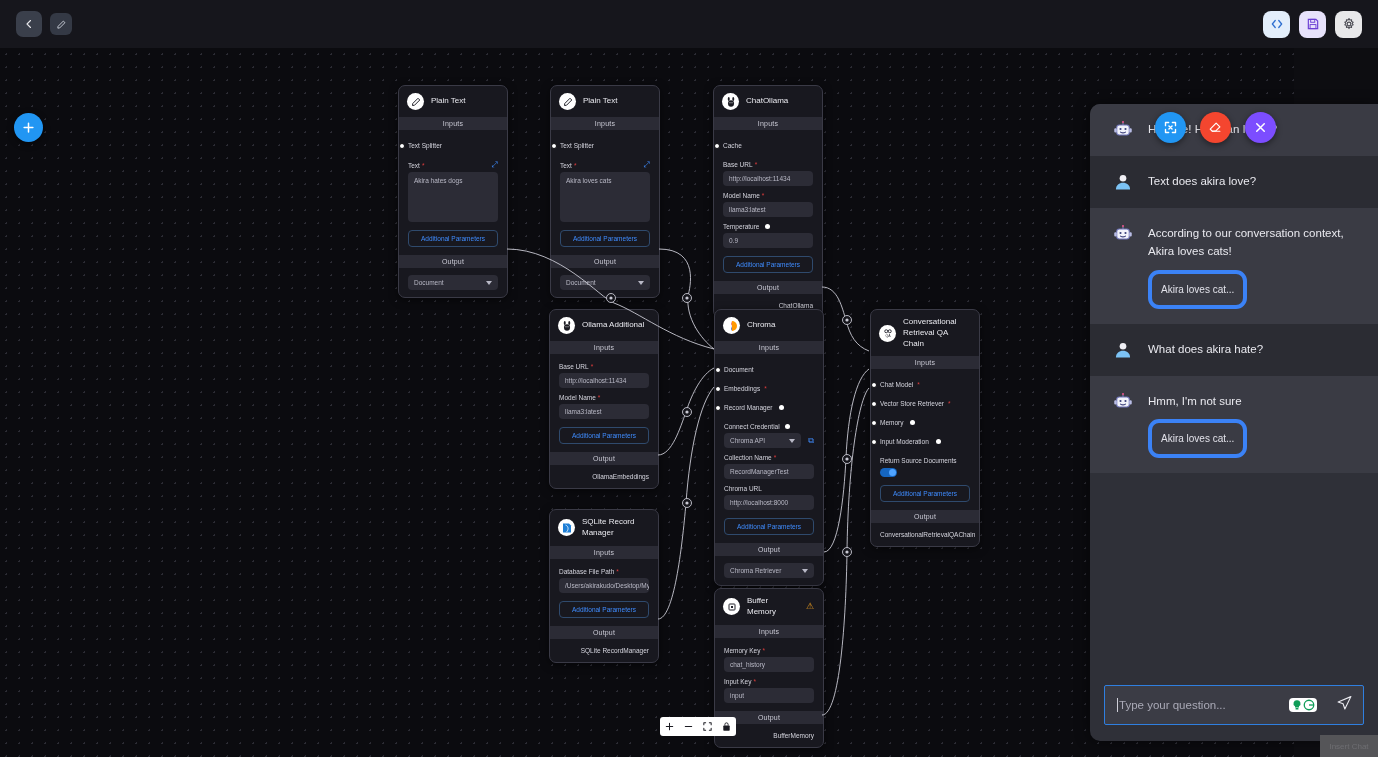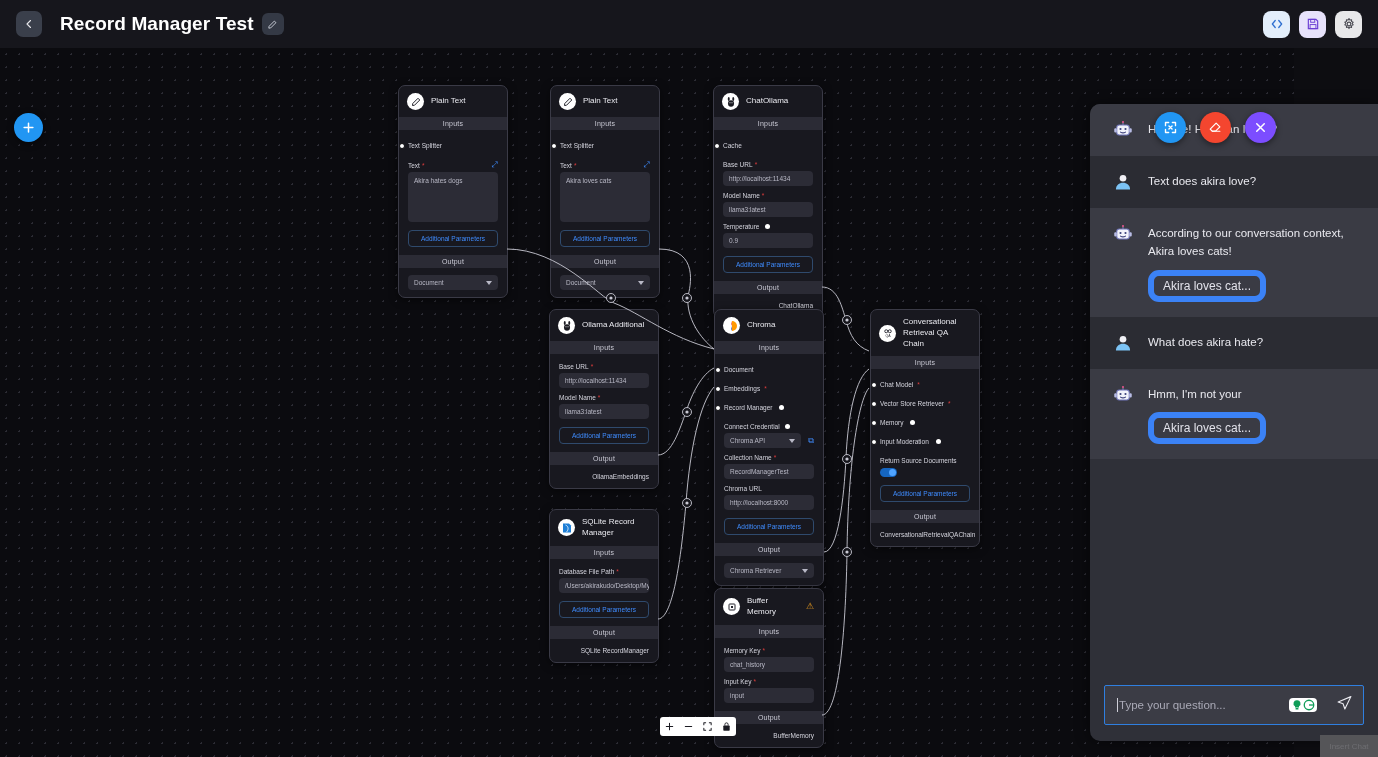--- a/index.html
+++ b/index.html
@@ -136,22 +136,22 @@
   }
   .chat-msgs { flex:1; overflow:hidden; }
   .msg { display:flex; gap:14px; padding:15px 18px 15px 22px; align-items:flex-start; }
   .msg.bot { background:#3a3b44; }
   .msg.user { background:#2b2c33; }
   .avatar { width:22px; height:22px; flex:0 0 22px; display:flex; align-items:center; justify-content:center; }
   .avatar svg { width:20px; height:20px; }
   .msg-body { flex:1; padding-top:2px; }
   .msg-text { font-size:11.5px; color:#e9e9ef; line-height:1.55; }
   .src-chip {
-    display:inline-block; margin-top:9px; border:6px solid #3b82f6; border-radius:11px;
-    font-size:12px; color:#e2e2ea; padding:3px 9px; cursor:pointer;
+    display:inline-block; margin-top:9px; border:4px solid #3b82f6; border-radius:11px;
+    font-size:10px; color:#e2e2ea; padding:10px 9px; cursor:pointer;
   }
   .chat-input-wrap { padding:14px 14px 16px 14px; }
   .chat-input {
     position:relative; border:1px solid #2f7fe0; border-radius:2px; background:#3b3c45;
     height:40px; display:flex; align-items:center; padding:0 12px;
   }
   .chat-input .ph { font-size:11.5px; color:#a9a9b6; }
   .caret-bar { width:1px; height:14px; background:#cfcfd8; margin-right:1px; }
   .gram {
     position:absolute; right:46px; top:50%; transform:translateY(-50%);
@@ -170,21 +170,20 @@
 <body>
 
 <div class="app">
 
   <div class="header">
     <div class="back-btn">
       <svg viewBox="0 0 24 24">
         <path d="M15 5 L8 12 L15 19" fill="none" stroke="#e6e6ea" stroke-width="2.2" stroke-linecap="round" stroke-linejoin="round"></path>
       </svg>
     </div>
-    <div class="title">Record Manager Test</div>
     <div class="edit-btn">
       <svg viewBox="0 0 24 24">
         <path d="M4 20 L4.5 16 L16 4.5 L19.5 8 L8 19.5 Z" fill="none" stroke="#cfd3dd" stroke-width="2"></path>
       </svg>
     </div>
     <div class="header-right">
       <div class="hbtn code">
         <svg viewBox="0 0 24 24">
           <path d="M9 6 L4 12 L9 18 M15 6 L20 12 L15 18" fill="none" stroke="#2f6fd0" stroke-width="2.2" stroke-linecap="round" stroke-linejoin="round"></path>
         </svg>
@@ -674,21 +673,21 @@
             <path d="M12 3.8 V6" stroke="#8f93c8" stroke-width="1.2"></path>
             <rect x="4.5" y="6" width="15" height="12" rx="3" fill="#f2f3fb" stroke="#6f74b8" stroke-width="1.3"></rect>
             <rect x="1.5" y="10" width="3" height="5" rx="1.3" fill="#b9bde6"></rect>
             <rect x="19.5" y="10" width="3" height="5" rx="1.3" fill="#b9bde6"></rect>
             <circle cx="9" cy="10.8" r="1.3" fill="#3a3f7a"></circle>
             <circle cx="15" cy="10.8" r="1.3" fill="#3a3f7a"></circle>
             <path d="M9 14.5 Q12 16.4 15 14.5" fill="none" stroke="#3a3f7a" stroke-width="1.3" stroke-linecap="round"></path>
           </svg>
         </div>
         <div class="msg-body">
-          <div class="msg-text">Hmm, I'm not your</div>
+          <div class="msg-text">Hmm, I'm not sure</div>
           <div class="src-chip">Akira loves cat...</div>
         </div>
       </div>
 
     </div>
 
     <div class="chat-input-wrap">
       <div class="chat-input">
         <span class="caret-bar"></span>
         <span class="ph">Type your question...</span>

